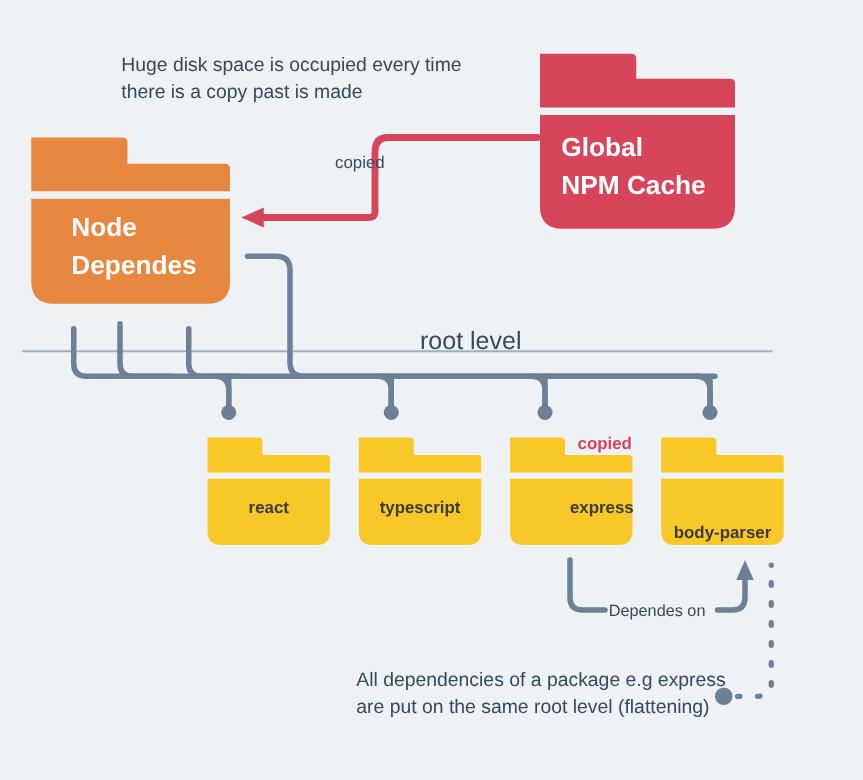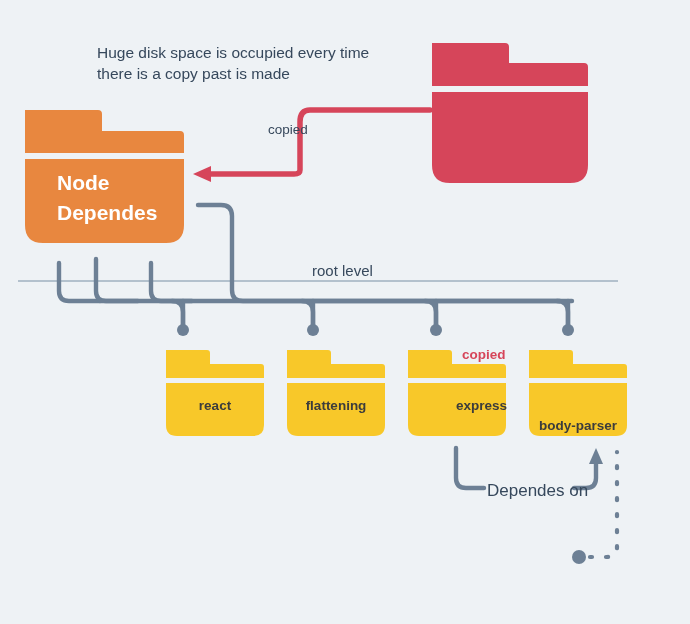--- a/index.html
+++ b/index.html
@@ -33,22 +33,22 @@
   }
   #note-top { left: 97px; top: 42px; }
   #note-bottom { left: 285px; top: 534px; }
   .edge-label {
     position: absolute;
     font-size: 13.5px;
     color: #36485c;
     white-space: pre;
   }
   #label-copied-top { left: 268px; top: 122px; }
-  #label-root-level { left: 312px; top: 262px; font-size: 15px; }
-  #label-depends-on { left: 487px; top: 481px; font-size: 17px; }
+  #label-root-level { left: 336px; top: 262px; font-size: 20px; }
+  #label-depends-on { left: 487px; top: 481px; font-size: 13px; }
   #label-copied-bottom {
     left: 462px; top: 347px;
     color: #d6455a;
     font-size: 13.5px;
     font-weight: 600;
   }
   .folder-title {
     position: absolute;
     color: #ffffff;
     font-weight: 700;
@@ -159,27 +159,31 @@
     </g>
     <g>
       <path d="M 529 350 L 570 350 Q 573 350 573 353 L 573 364 L 624 364 Q 627 364 627 367 L 627 378 L 529 378 Z" fill="#f8c829"></path>
       <path d="M 529 383 L 627 383 L 627 425 Q 627 436 616 436 L 540 436 Q 529 436 529 425 Z" fill="#f8c829"></path>
     </g>
   </svg>
 
   <div class="note-text" id="note-top">Huge disk space is occupied every time
 there is a copy past is made</div>
 
+  <div class="note-text" id="note-bottom">All dependencies of a package e.g express
+are put on the same root level (flattening)</div>
 
+  <div class="folder-title" id="title-global-cache">Global
+NPM Cache</div>
 
   <div class="folder-title" id="title-node-modules">Node
 Dependes</div>
 
   <div class="pkg-title" id="pkg-label-0">react</div>
-  <div class="pkg-title" id="pkg-label-1">flattening</div>
+  <div class="pkg-title" id="pkg-label-1">typescript</div>
   <div class="pkg-title" id="pkg-label-2">express</div>
   <div class="pkg-title" id="pkg-label-3">body-parser</div>
 
   <div class="edge-label" id="label-copied-top">copied</div>
 
   <div class="edge-label" id="label-root-level">root level</div>
 
   <div class="edge-label" id="label-depends-on">Dependes on</div>
 
   <div class="edge-label" id="label-copied-bottom">copied</div>

